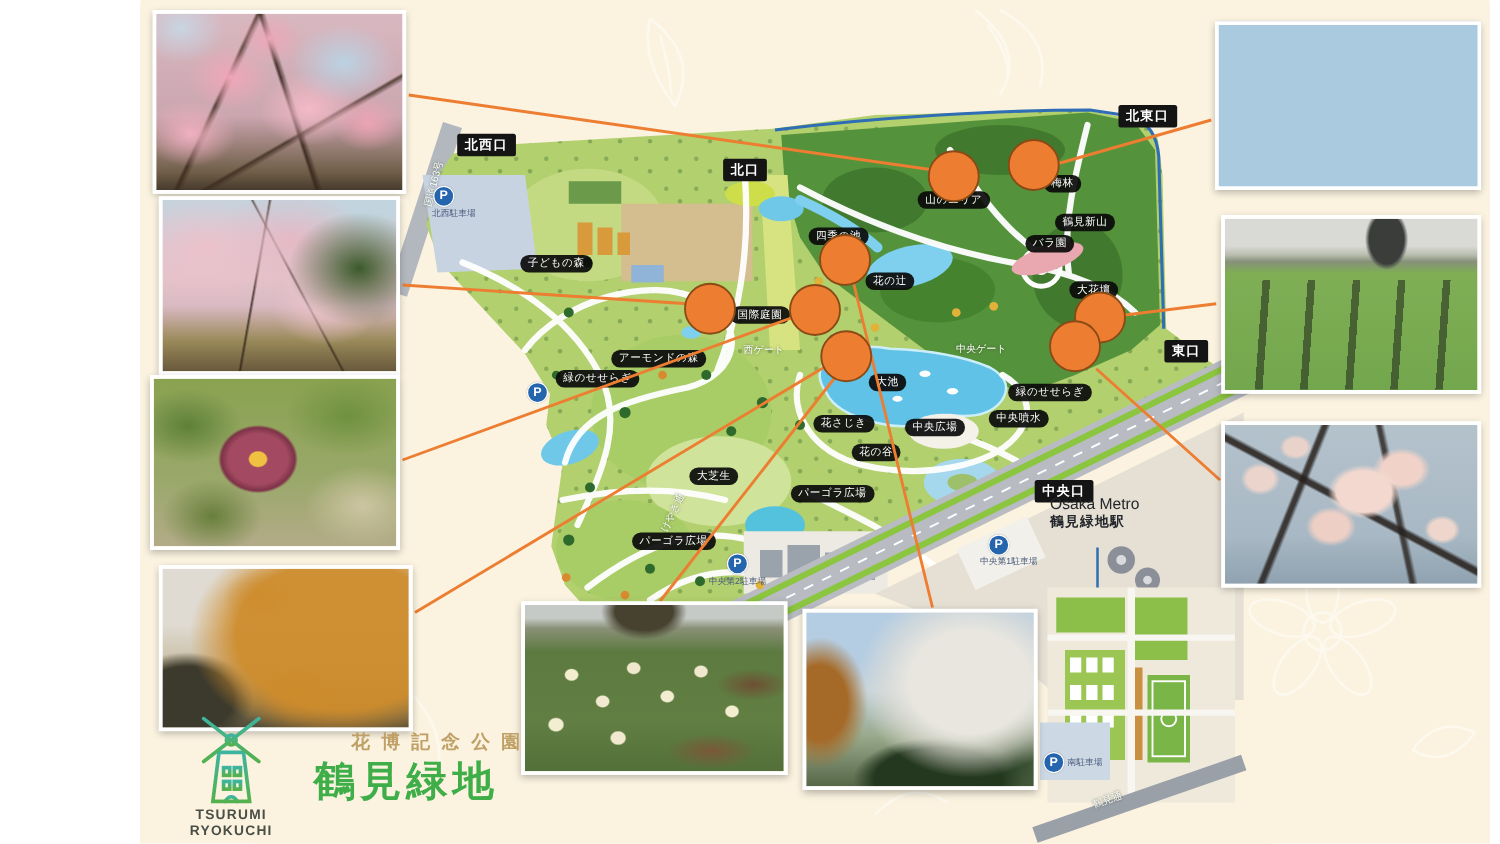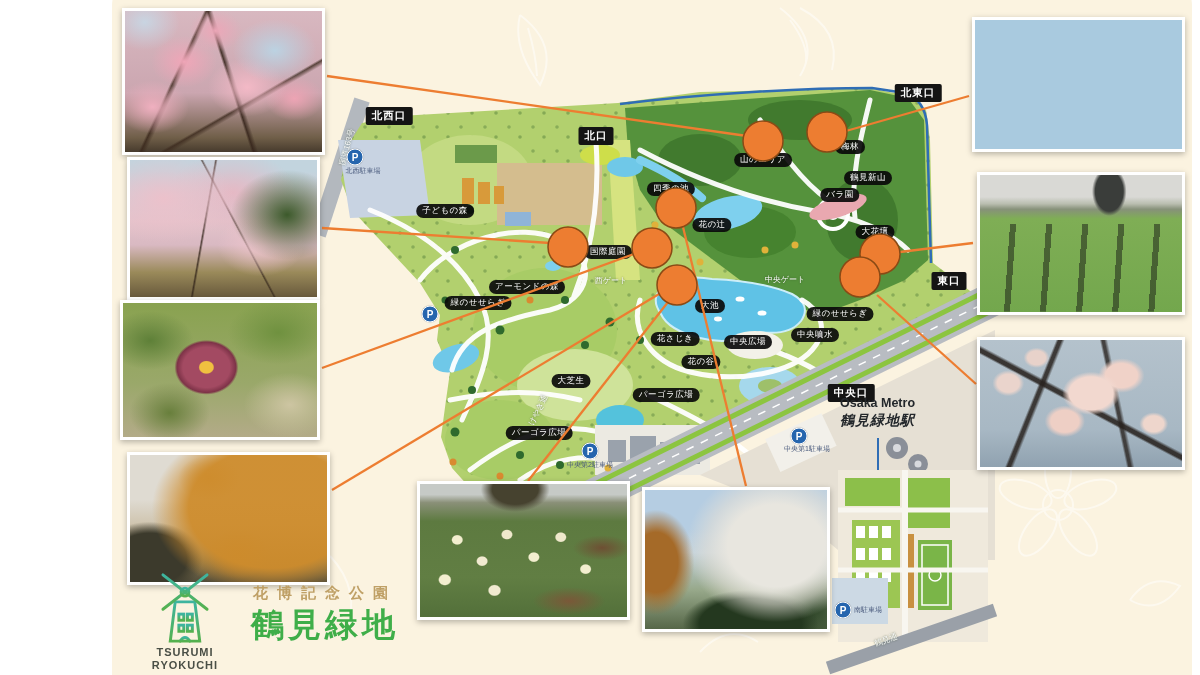--- a/index.html
+++ b/index.html
@@ -14,22 +14,22 @@
   .exit{background:#141414;color:#fff;font-size:10.5px;font-weight:bold;letter-spacing:1px;
         padding:2px 6px;border-radius:2px;white-space:nowrap;transform:translate(-50%,-50%);}
   .pill{background:rgba(10,10,10,.92);color:#fff;font-size:8.5px;padding:1px 6px;border-radius:8px;
         white-space:nowrap;transform:translate(-50%,-50%);letter-spacing:.5px;}
   .plain{color:#fff;font-size:8px;white-space:nowrap;text-shadow:0 0 2px rgba(40,60,30,.8);}
   .pkring{width:15px;height:15px;border-radius:50%;background:#2565ae;border:1.5px solid #fff;
           color:#fff;font-size:10px;font-weight:bold;display:flex;align-items:center;
           justify-content:center;transform:translate(-50%,-50%);box-shadow:0 0 1px rgba(0,0,0,.4);}
   .pklabel{color:#48597c;font-size:7px;white-space:nowrap;transform:translate(-50%,-50%);}
   #station{position:absolute;left:840px;top:396px;color:#23272b;z-index:6;line-height:1.25;}
-  #station .s1{font-size:12.5px;font-weight:bold;}
-  #station .s2{font-size:14px;font-weight:bold;letter-spacing:1px;font-style:italic;}
+  #station .s1{font-size:12.5px;font-weight:normal;}
+  #station .s2{font-size:11px;font-weight:bold;letter-spacing:1px;}
   
   .photo{position:absolute;border:3px solid #fff;box-sizing:border-box;z-index:8;
          box-shadow:0 2px 6px rgba(0,0,0,.28);}
   .p1{background:
       radial-gradient(60px 45px at 76% 28%,rgba(186,212,228,.95),transparent 70%),
       radial-gradient(50px 40px at 10% 8%,rgba(198,218,232,.85),transparent 70%),
       radial-gradient(46px 36px at 30% 36%,#f0a6b8,transparent 72%),
       radial-gradient(56px 42px at 62% 54%,#f3b9c6,transparent 70%),
       radial-gradient(42px 32px at 86% 62%,#eda4b4,transparent 70%),
       radial-gradient(52px 38px at 14% 68%,#f0b0c0,transparent 70%),
@@ -103,21 +103,21 @@
       radial-gradient(18px 14px at 28% 14%,#e8d2ca 0 50%,transparent 72%),
       linear-gradient(28deg,transparent 48%,rgba(40,34,30,.88) 49% 50.6%,transparent 52%),
       linear-gradient(112deg,transparent 30%,rgba(40,34,30,.85) 31% 32.2%,transparent 33.5%),
       linear-gradient(78deg,transparent 64%,rgba(40,34,30,.8) 65% 66%,transparent 67.5%),
       linear-gradient(#b4c2cc,#a8b8c4 70%,#90a2b0);}
   
   #logo{position:absolute;left:115px;top:570px;width:330px;height:100px;z-index:8;}
   #logo .en{position:absolute;left:10px;top:76px;width:120px;text-align:center;color:#4a4f46;
             font-size:11px;font-weight:bold;letter-spacing:1px;line-height:1.2;}
   #logo .jps{position:absolute;left:138px;top:14px;width:200px;color:#bfa066;font-size:15px;
-             font-weight:bold;letter-spacing:9px;white-space:nowrap;}
+             font-weight:bold;letter-spacing:9px;white-space:nowrap;text-align:center;}
   #logo .jpl{position:absolute;left:136px;top:33px;width:220px;color:#3fae49;font-size:33px;
              font-weight:bold;letter-spacing:4px;white-space:nowrap;}
 </style>
 </head>
 <body>
 
 <div id="scene">
   <div id="panel"></div>
 
   <svg class="abs" style="left:0;top:0;z-index:1" width="1200" height="675" viewBox="0 0 1200 675">

